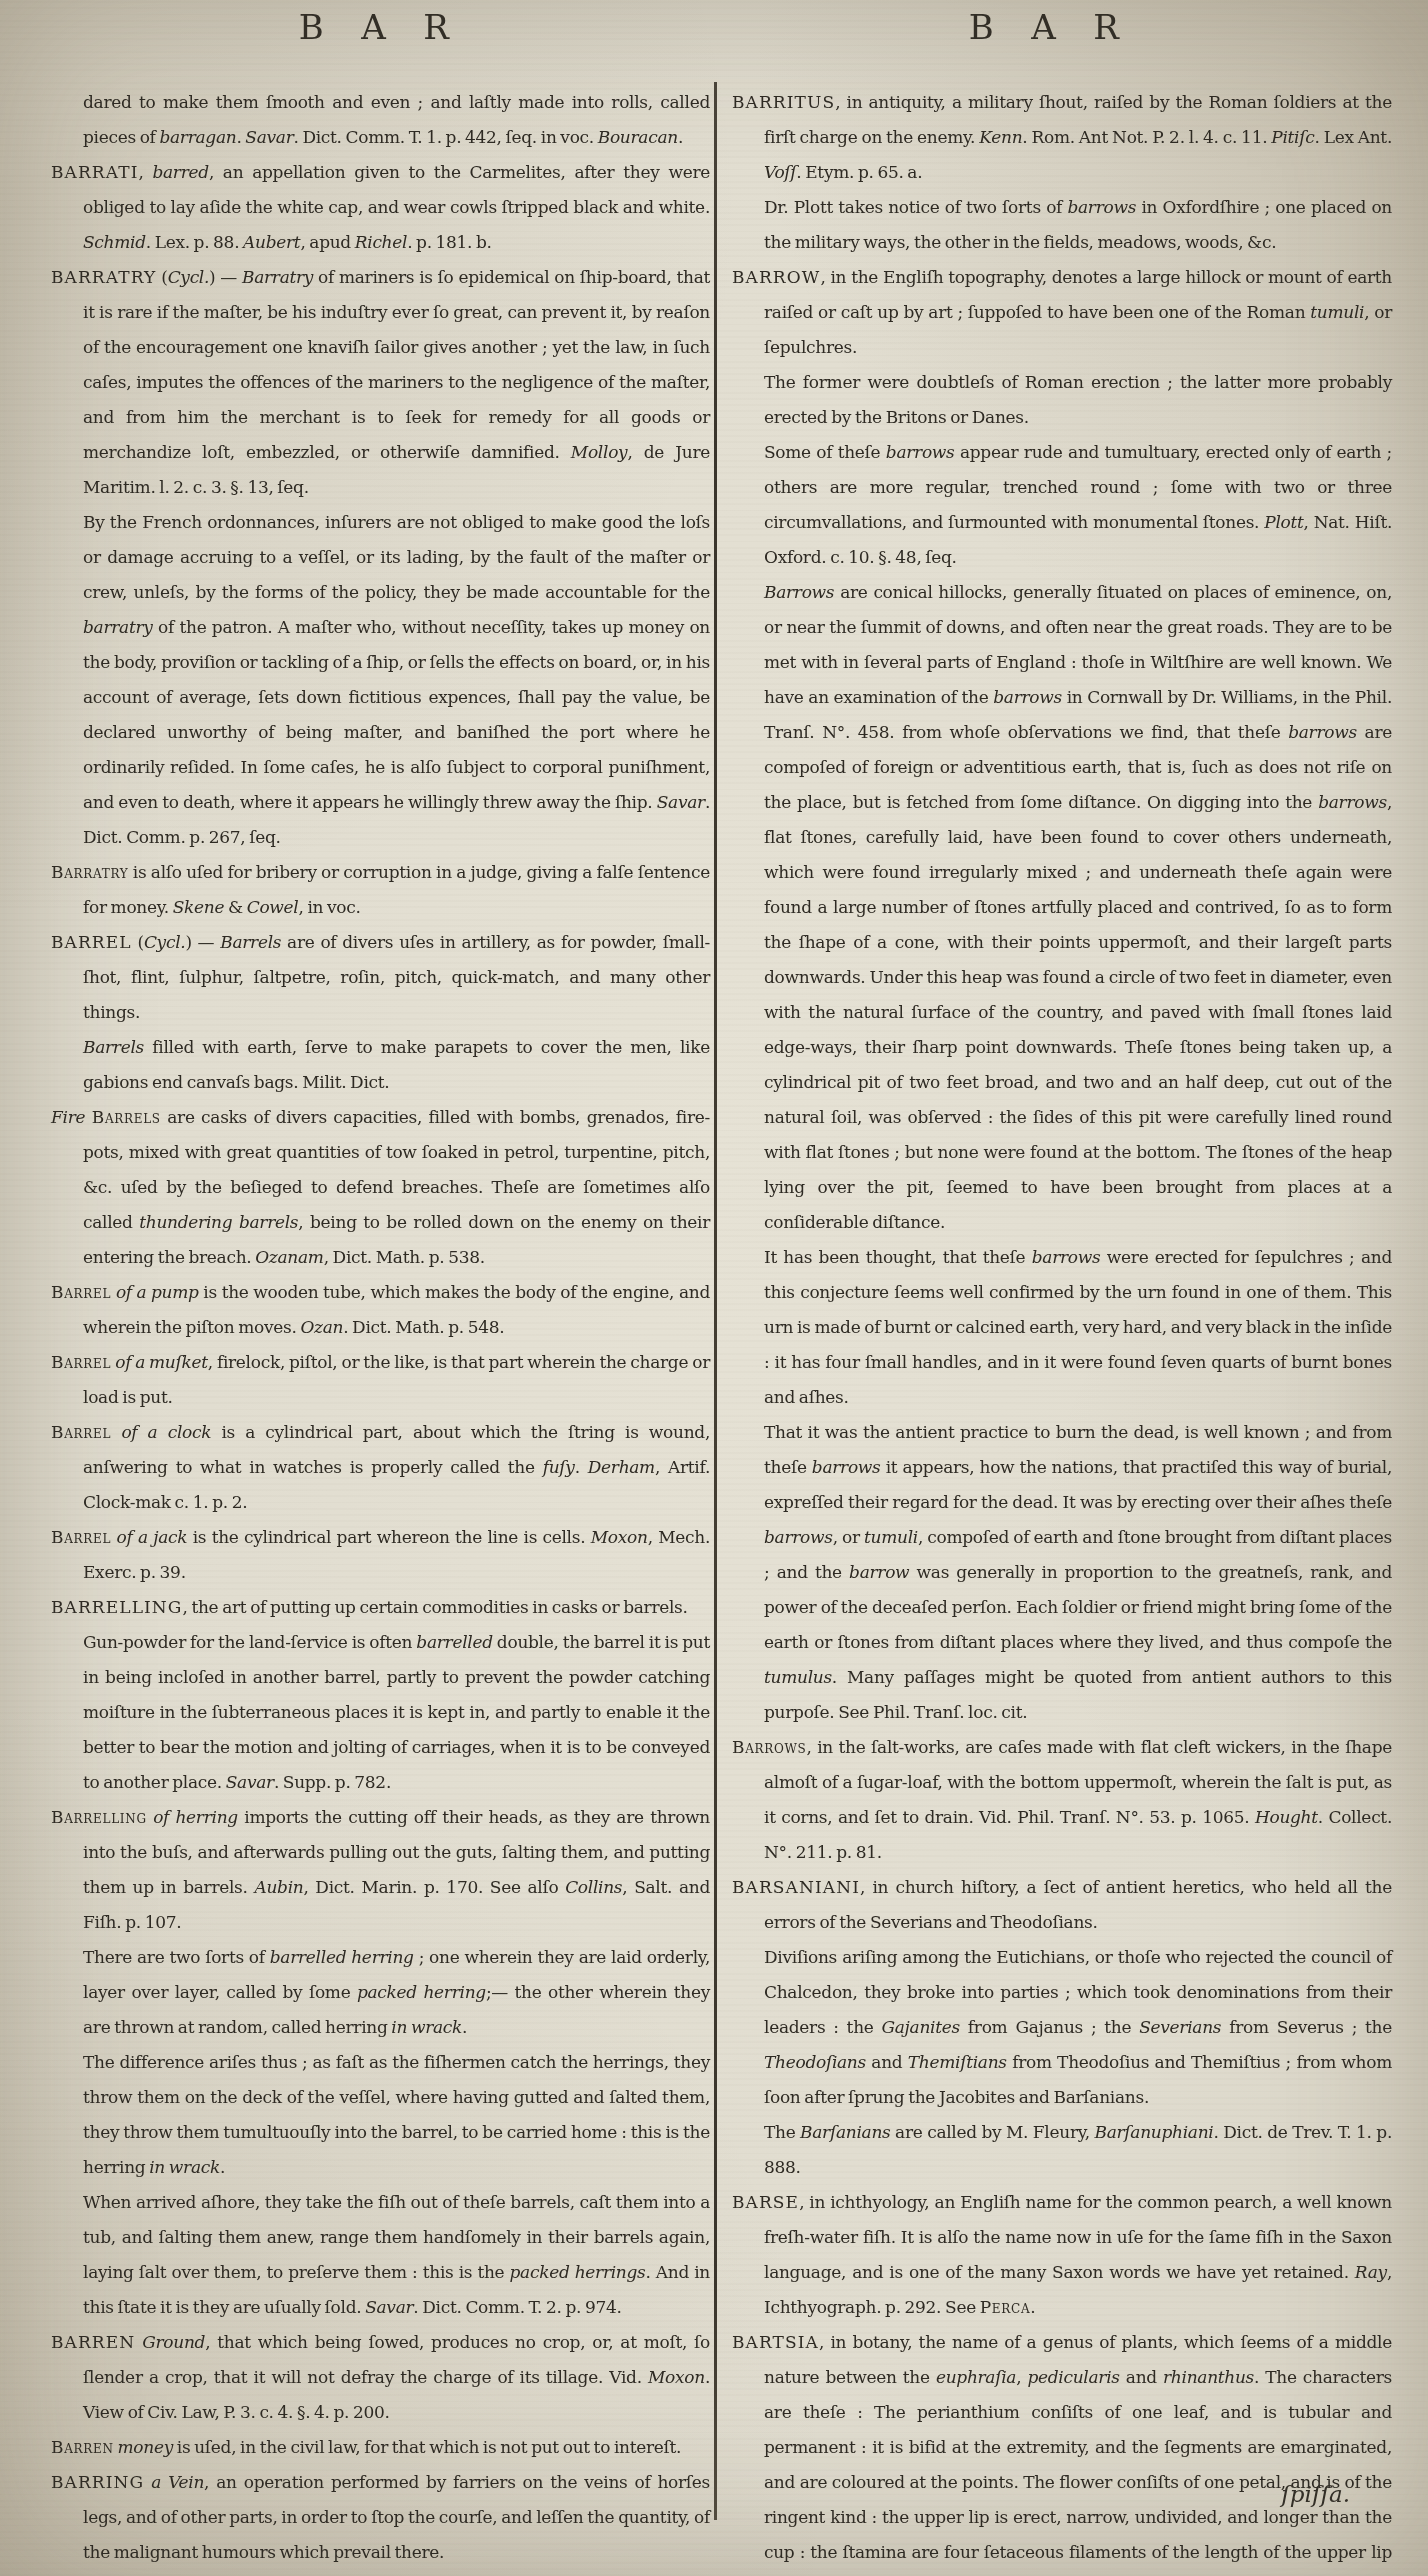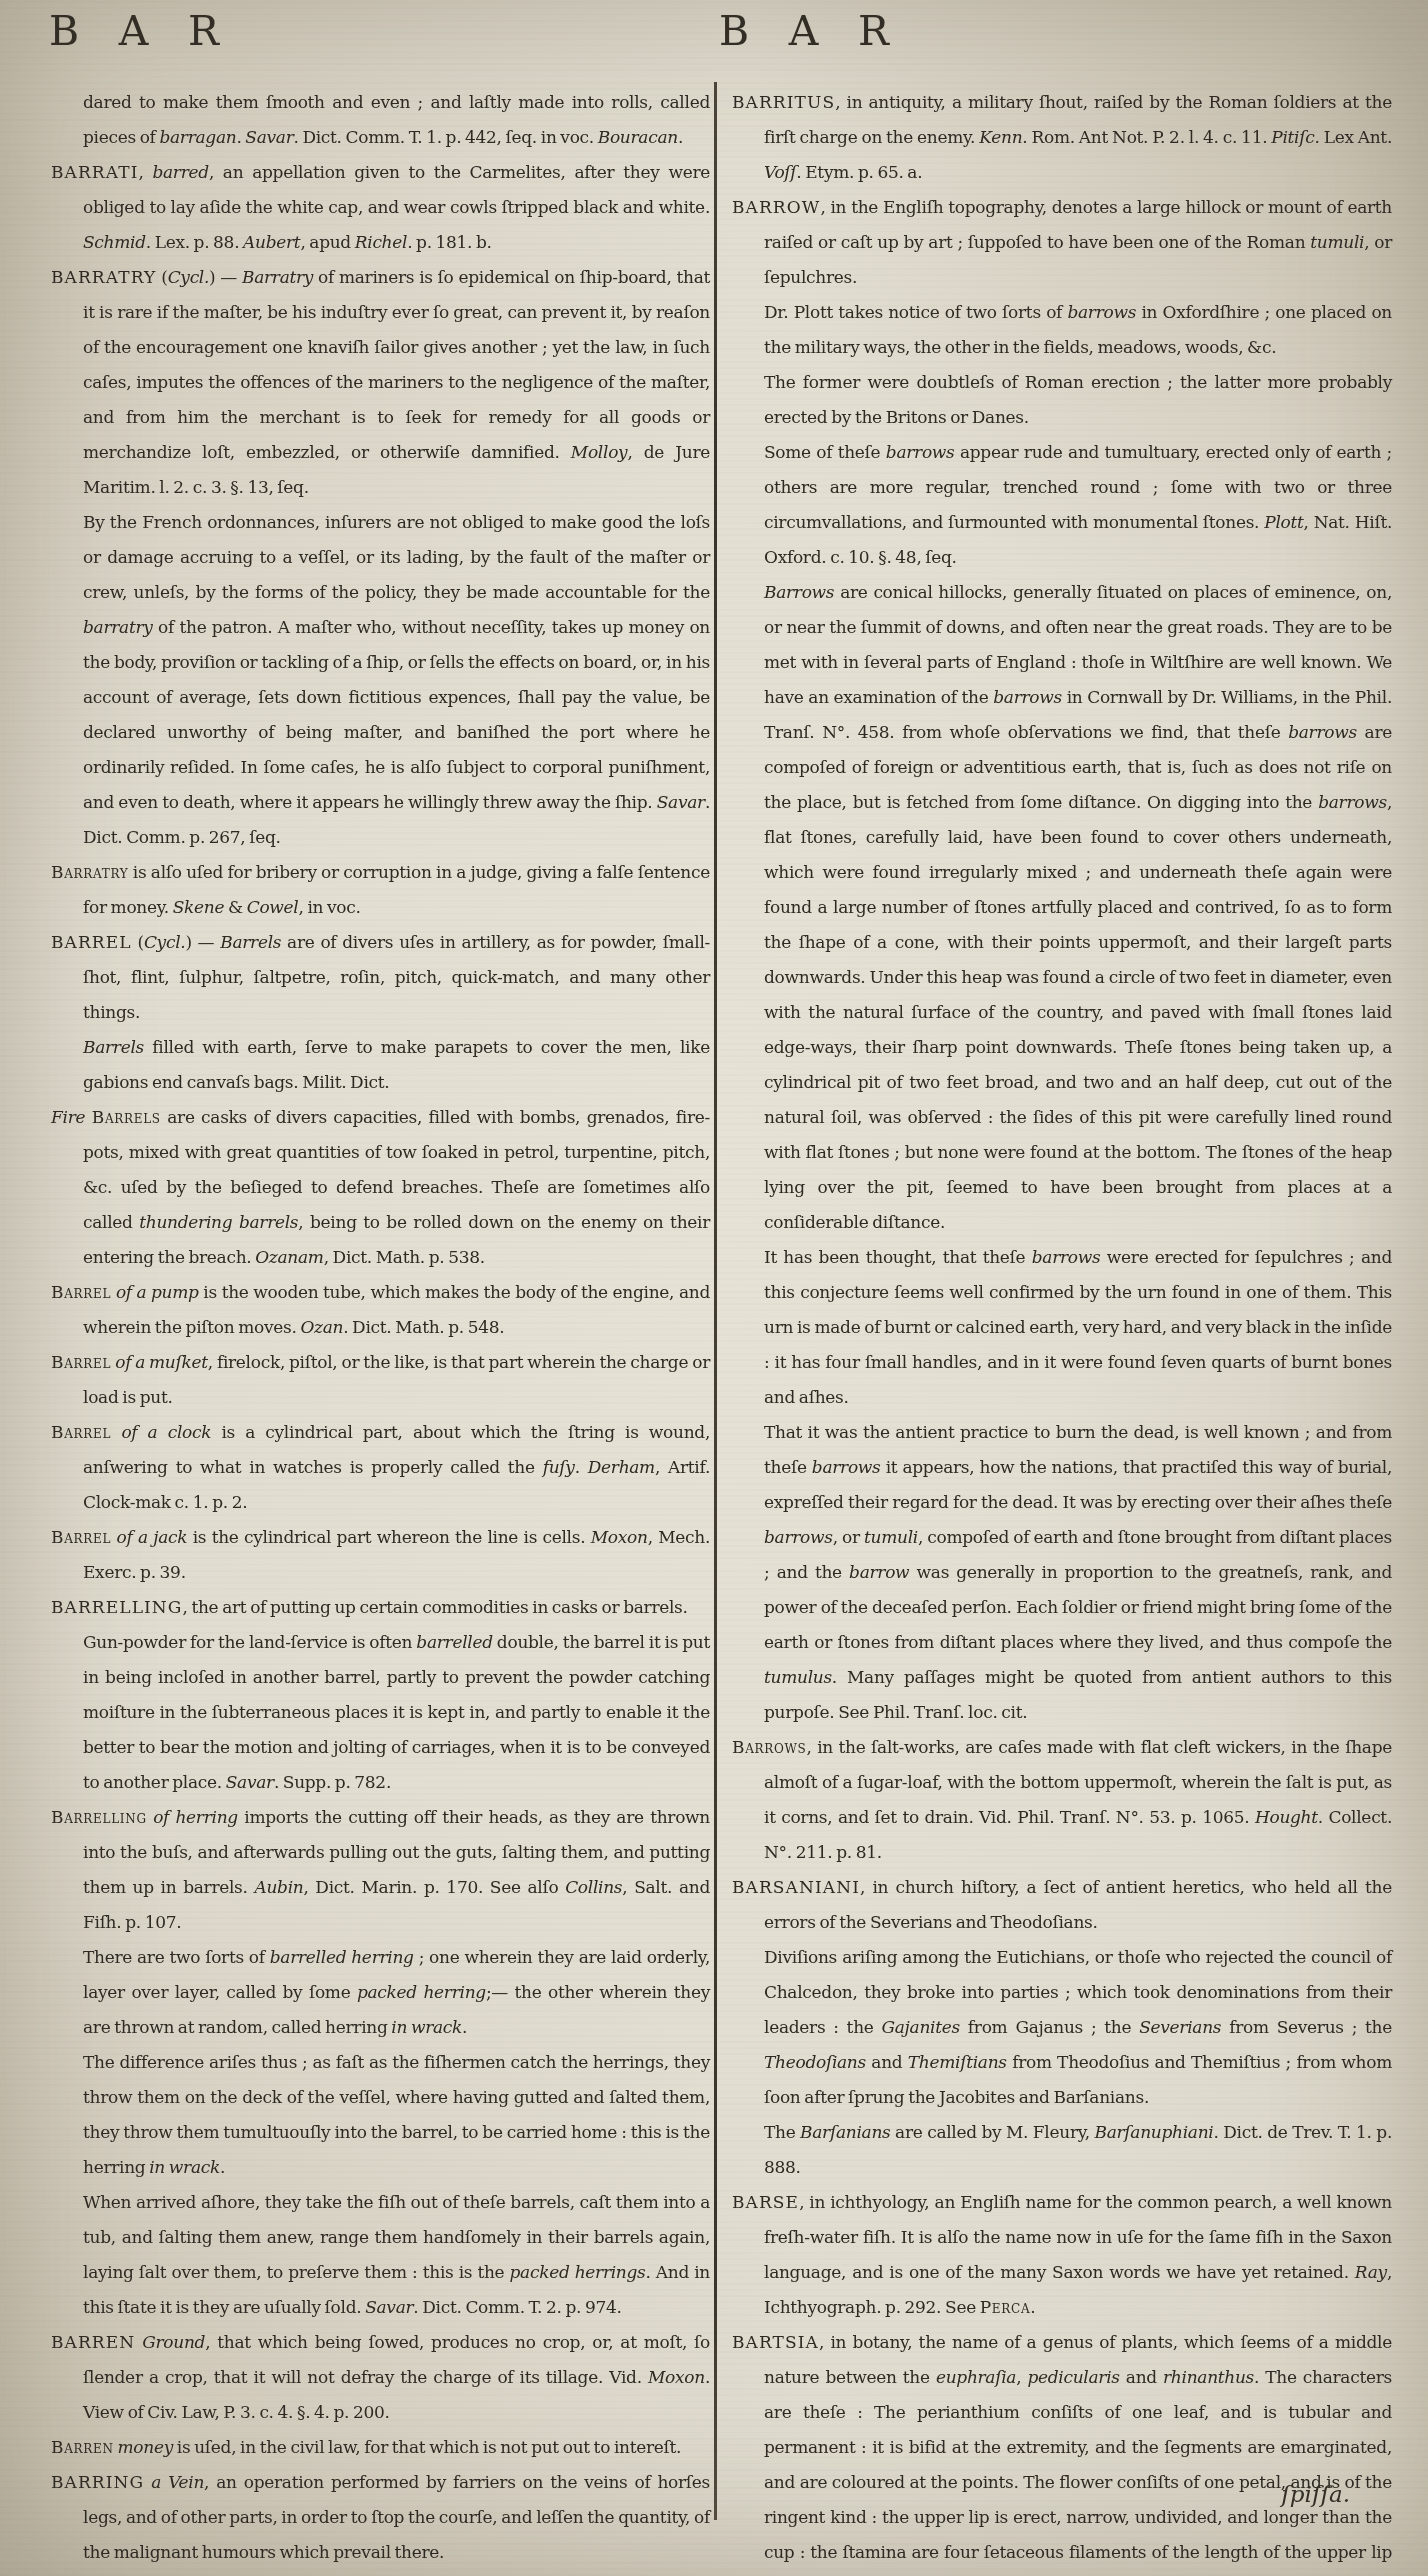--- a/index.html
+++ b/index.html
@@ -16,23 +16,23 @@
       radial-gradient(circle at 2% 8%, rgba(115,98,70,0.12), transparent 26%),
       radial-gradient(circle at 2% 97%, rgba(115,98,70,0.14), transparent 28%),
       radial-gradient(circle at 99% 60%, rgba(115,98,70,0.10), transparent 18%),
       repeating-linear-gradient(0deg, rgba(95,84,62,0.025) 0px, rgba(95,84,62,0.025) 1.8px, rgba(0,0,0,0) 1.8px, rgba(0,0,0,0) 6.2px),
       radial-gradient(ellipse at 50% 45%, #e6e2d5 0%, #e0dccf 62%, #d5d0c1 100%);
     box-shadow: inset 0 0 151px rgba(82,70,48,0.30);
   }
   .running-head {
     position: absolute;
     top: 7.1px;
-    font-size: 41px;
+    font-size: 34px;
     letter-spacing: 13.3px;
-    text-align: left;
+    text-align: center;
     color: #322e26;
   }
   .rh-left  { left: 49px;  width: 663px; }
   .rh-right { left: 719px; width: 663px; }
   .divider {
     position: absolute;
     left: 714px;
     top: 82px;
     width: 2.7px;
     height: 2438px;
@@ -94,22 +94,22 @@
       <div class="para cont"><span class="s-r">The difference ariſes thus ; as faſt as the fiſhermen catch the herrings, they throw them on the deck of the veſſel, where having gutted and ſalted them, they throw them tumultuouſly into the barrel, to be carried home : this is the herring </span><span class="s-i">in wrack</span><span class="s-r">.</span></div>
       <div class="para cont"><span class="s-r">When arrived aſhore, they take the fiſh out of theſe barrels, caſt them into a tub, and ſalting them anew, range them handſomely in their barrels again, laying ſalt over them, to preſerve them : this is the </span><span class="s-i">packed herrings</span><span class="s-r">. And in this ſtate it is they are uſually ſold. </span><span class="s-i">Savar</span><span class="s-r">. Dict. Comm. T. 2. p. 974.</span></div>
       <div class="para hang"><span class="s-h">BARREN</span><span class="s-r"> </span><span class="s-i">Ground</span><span class="s-r">, that which being ſowed, produces no crop, or, at moſt, ſo ſlender a crop, that it will not defray the charge of its tillage. Vid. </span><span class="s-i">Moxon</span><span class="s-r">. View of Civ. Law, P. 3. c. 4. §. 4. p. 200.</span></div>
       <div class="para hang"><span class="s-sc">Barren</span><span class="s-r"> </span><span class="s-i">money</span><span class="s-r"> is uſed, in the civil law, for that which is not put out to intereſt.</span></div>
       <div class="para hang"><span class="s-h">BARRING</span><span class="s-r"> </span><span class="s-i">a Vein</span><span class="s-r">, an operation performed by farriers on the veins of horſes legs, and of other parts, in order to ſtop the courſe, and leſſen the quantity, of the malignant humours which prevail there.</span></div>
       <div class="para cont"><span class="s-r">It is done by opening the ſkin above the part, and, after diſengaging it, and tying it both above and below, ſtriking between the two ligatures.</span></div>
       <div class="para cont"><span class="s-r">When horſes have got traverſe mules, or kibed heels, and rat tails, or arreſts in the hinder legs, it is common to </span><span class="s-i">barr a vein</span><span class="s-r">. Farr. Dict. p. 52.</span></div>
     </div>
   <div class="col" id="col-right">
       <div class="para hang"><span class="s-h">BARRITUS</span><span class="s-r">, in antiquity, a military ſhout, raiſed by the Roman ſoldiers at the firſt charge on the enemy. </span><span class="s-i">Kenn</span><span class="s-r">. Rom. Ant Not. P. 2. l. 4. c. 11. </span><span class="s-i">Pitiſc</span><span class="s-r">. Lex Ant. </span><span class="s-i">Voſſ</span><span class="s-r">. Etym. p. 65. a.</span></div>
+      <div class="para cont"><span class="s-r">Dr. Plott takes notice of two ſorts of </span><span class="s-i">barrows</span><span class="s-r"> in Oxfordſhire ; one placed on the military ways, the other in the fields, meadows, woods, &amp;c.</span></div>
       <div class="para hang"><span class="s-h">BARROW</span><span class="s-r">, in the Engliſh topography, denotes a large hillock or mount of earth raiſed or caſt up by art ; ſuppoſed to have been one of the Roman </span><span class="s-i">tumuli</span><span class="s-r">, or ſepulchres.</span></div>
-      <div class="para cont"><span class="s-r">Dr. Plott takes notice of two ſorts of </span><span class="s-i">barrows</span><span class="s-r"> in Oxfordſhire ; one placed on the military ways, the other in the fields, meadows, woods, &amp;c.</span></div>
       <div class="para cont"><span class="s-r">The former were doubtleſs of Roman erection ; the latter more probably erected by the Britons or Danes.</span></div>
       <div class="para cont"><span class="s-r">Some of theſe </span><span class="s-i">barrows</span><span class="s-r"> appear rude and tumultuary, erected only of earth ; others are more regular, trenched round ; ſome with two or three circumvallations, and ſurmounted with monumental ſtones. </span><span class="s-i">Plott</span><span class="s-r">, Nat. Hiſt. Oxford. c. 10. §. 48, ſeq.</span></div>
       <div class="para cont"><span class="s-i">Barrows</span><span class="s-r"> are conical hillocks, generally ſituated on places of eminence, on, or near the ſummit of downs, and often near the great roads. They are to be met with in ſeveral parts of England : thoſe in Wiltſhire are well known. We have an examination of the </span><span class="s-i">barrows</span><span class="s-r"> in Cornwall by Dr. Williams, in the Phil. Tranſ. N°. 458. from whoſe obſervations we find, that theſe </span><span class="s-i">barrows</span><span class="s-r"> are compoſed of foreign or adventitious earth, that is, ſuch as does not riſe on the place, but is fetched from ſome diſtance. On digging into the </span><span class="s-i">barrows</span><span class="s-r">, flat ſtones, carefully laid, have been found to cover others underneath, which were found irregularly mixed ; and underneath theſe again were found a large number of ſtones artfully placed and contrived, ſo as to form the ſhape of a cone, with their points uppermoſt, and their largeſt parts downwards. Under this heap was found a circle of two feet in diameter, even with the natural ſurface of the country, and paved with ſmall ſtones laid edge-ways, their ſharp point downwards. Theſe ſtones being taken up, a cylindrical pit of two feet broad, and two and an half deep, cut out of the natural ſoil, was obſerved : the ſides of this pit were carefully lined round with flat ſtones ; but none were found at the bottom. The ſtones of the heap lying over the pit, ſeemed to have been brought from places at a conſiderable diſtance.</span></div>
       <div class="para cont"><span class="s-r">It has been thought, that theſe </span><span class="s-i">barrows</span><span class="s-r"> were erected for ſepulchres ; and this conjecture ſeems well confirmed by the urn found in one of them. This urn is made of burnt or calcined earth, very hard, and very black in the inſide : it has four ſmall handles, and in it were found ſeven quarts of burnt bones and aſhes.</span></div>
       <div class="para cont"><span class="s-r">That it was the antient practice to burn the dead, is well known ; and from theſe </span><span class="s-i">barrows</span><span class="s-r"> it appears, how the nations, that practiſed this way of burial, expreſſed their regard for the dead. It was by erecting over their aſhes theſe </span><span class="s-i">barrows</span><span class="s-r">, or </span><span class="s-i">tumuli</span><span class="s-r">, compoſed of earth and ſtone brought from diſtant places ; and the </span><span class="s-i">barrow</span><span class="s-r"> was generally in proportion to the greatneſs, rank, and power of the deceaſed perſon. Each ſoldier or friend might bring ſome of the earth or ſtones from diſtant places where they lived, and thus compoſe the </span><span class="s-i">tumulus</span><span class="s-r">. Many paſſages might be quoted from antient authors to this purpoſe. See Phil. Tranſ. loc. cit.</span></div>
       <div class="para hang"><span class="s-sc">Barrows</span><span class="s-r">, in the ſalt-works, are caſes made with flat cleft wickers, in the ſhape almoſt of a ſugar-loaf, with the bottom uppermoſt, wherein the ſalt is put, as it corns, and ſet to drain. Vid. Phil. Tranſ. N°. 53. p. 1065. </span><span class="s-i">Hought</span><span class="s-r">. Collect. N°. 211. p. 81.</span></div>
       <div class="para hang"><span class="s-h">BARSANIANI</span><span class="s-r">, in church hiſtory, a ſect of antient heretics, who held all the errors of the Severians and Theodoſians.</span></div>
       <div class="para cont"><span class="s-r">Diviſions ariſing among the Eutichians, or thoſe who rejected the council of Chalcedon, they broke into parties ; which took denominations from their leaders : the </span><span class="s-i">Gajanites</span><span class="s-r"> from Gajanus ; the </span><span class="s-i">Severians</span><span class="s-r"> from Severus ; the </span><span class="s-i">Theodoſians</span><span class="s-r"> and </span><span class="s-i">Themiſtians</span><span class="s-r"> from Theodoſius and Themiſtius ; from whom ſoon after ſprung the Jacobites and Barſanians.</span></div>
       <div class="para cont"><span class="s-r">The </span><span class="s-i">Barſanians</span><span class="s-r"> are called by M. Fleury, </span><span class="s-i">Barſanuphiani</span><span class="s-r">. Dict. de Trev. T. 1. p. 888.</span></div>
       <div class="para hang"><span class="s-h">BARSE</span><span class="s-r">, in ichthyology, an Engliſh name for the common pearch, a well known freſh-water fiſh. It is alſo the name now in uſe for the ſame fiſh in the Saxon language, and is one of the many Saxon words we have yet retained. </span><span class="s-i">Ray</span><span class="s-r">, Ichthyograph. p. 292. See </span><span class="s-sc">Perca</span><span class="s-r">.</span></div>

